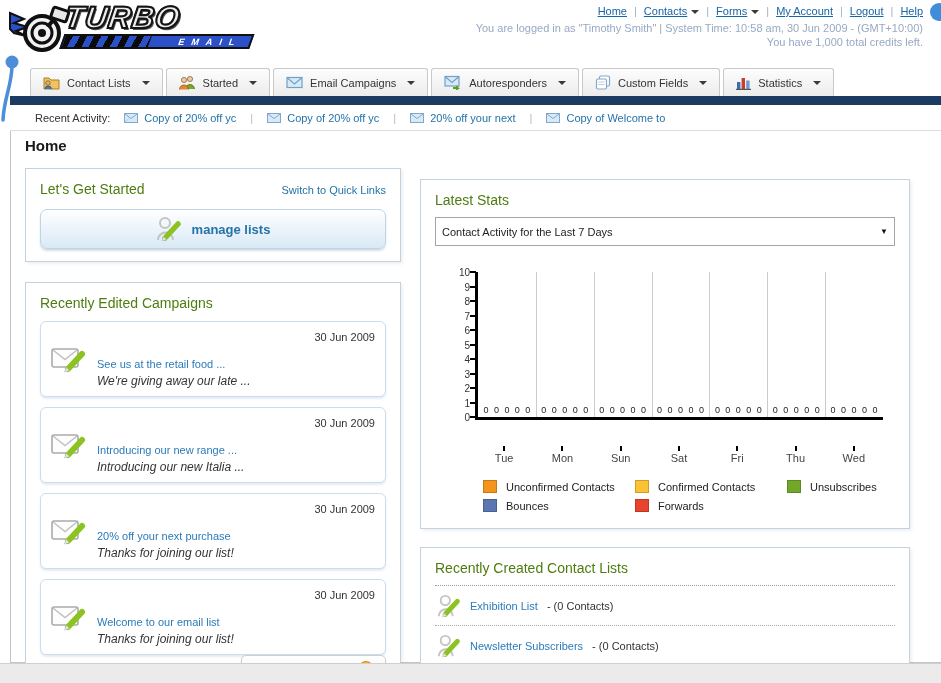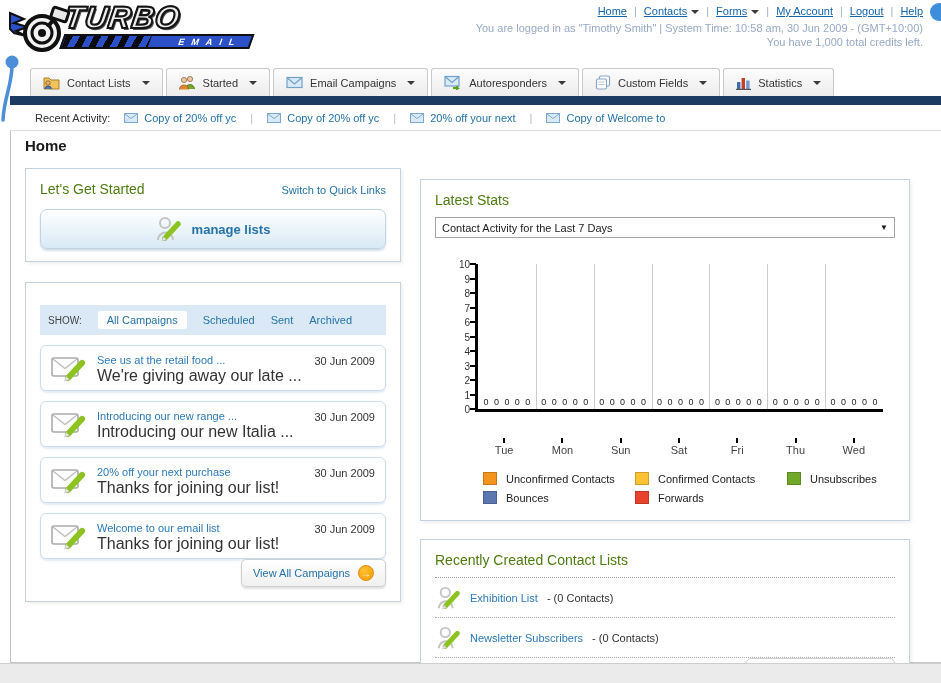--- a/index.html
+++ b/index.html
@@ -70,32 +70,32 @@
 
   
   .campaigns-panel { margin-top:20px; padding-bottom:14px; }
   .show-bar { background:#DBE9F7; margin-top:10px; padding:6px 8px; display:flex; align-items:center; gap:16px; font-size:11px; }
   .show-label { color:#444; font-size:10px; }
   .filter { color:#2573A7; cursor:pointer; text-decoration:none; }
   .filter.active { background:#FFF; border-radius:3px; padding:3px 9px; }
   .camp-card { display:flex; align-items:center; gap:10px; border:1px solid #CADDEE; border-radius:6px;
     padding:7px 10px; margin-top:10px; box-shadow:0 2px 2px rgba(180,200,220,.35); cursor:pointer; background:#FFF; }
   .camp-texts { line-height:15px; }
-  .camp-title { font-size:11px; color:#2B7BB9; text-decoration:none; display:block; }
-  .camp-sub { font-size:16px; color:#333; }
+  .camp-title { font-size:11px; color:#2B7BB9; text-decoration:none; display:block;margin-top:28px; }
+  .camp-sub { font-size:12px; color:#333;font-style:italic; }
   .camp-date { margin-left:auto; font-size:11px; color:#333; align-self:flex-start; padding-top:2px; }
   .btn-row { text-align:right; margin-top:0; }
   .white-btn { display:inline-flex; align-items:center; gap:8px; border:1px solid #CFCFCF; border-radius:5px;
     background:linear-gradient(180deg,#FFFFFF,#F0F0F0); padding:5px 11px; font-size:11px; color:#2573A7;
     box-shadow:0 2px 2px rgba(0,0,0,.12); cursor:pointer; }
   .orange-circle { width:16px; height:16px; border-radius:50%; background:radial-gradient(circle at 35% 30%,#FFC133,#F59B00);
     border:1px solid #E08A00; color:#FFF; font-size:10px; font-weight:bold; line-height:15px; text-align:center; }
 
   
-  .dropdown { margin-top:9px; height:21px; border:1px solid #A5A5A5; background:#FFF; display:flex;
+  .dropdown { margin-top:9px; height:29px; border:1px solid #A5A5A5; background:#FFF; display:flex;
     align-items:center; padding:0 6px; font-size:11px; color:#222; cursor:pointer; }
   .dd-caret { margin-left:auto; font-size:8px; color:#111; }
 
   .chart { margin-top:26px; }
   .chart-plot { position:relative; margin-left:40px; margin-right:12px; height:148px;
     border-left:3px solid #000; border-bottom:3px solid #000; background:#FFF; }
   .y-tick-label { position:absolute; left:-30px; width:22px; text-align:right; font-size:10px; color:#333; }
   .y-tick { position:absolute; left:-8px; width:6px; height:2px; background:#000; }
   .gridline-v { position:absolute; top:0; bottom:0; width:1px; background:#CBCBCB; }
   .zeros-row { position:absolute; left:0; right:0; bottom:2px; display:flex; }
@@ -275,27 +275,21 @@
             <path d="M2,24 a7.5,7.5 0 0 1 15,0" fill="none" stroke="#C4C4C4" stroke-width="2"></path>
             <line x1="9" y1="22" x2="22" y2="8" stroke="#8CC320" stroke-width="5.5" stroke-linecap="round"></line>
             <polygon points="6,25 10.4,23.6 7.4,20.6" fill="#E6E6E6" stroke="#BBB" stroke-width="0.6"></polygon>
           </svg>
           <span>manage lists</span>
         </div>
       </div>
     </div>
 
     <div class="panel campaigns-panel">
-      <div class="show-bar">
-        <span class="show-label">SHOW:</span>
-        <span class="filter active">All Campaigns</span>
-        <span class="filter">Scheduled</span>
-        <span class="filter">Sent</span>
-        <span class="filter">Archived</span>
-      </div>
+      <div class="panel-title">Recently Edited Campaigns</div>
 
       <div class="camp-card">
         <svg width="36" height="28" viewBox="0 0 36 28">
           <rect x="1" y="4" width="26" height="18" rx="2" fill="#FDFDFD" stroke="#ABABAB" stroke-width="1.6"></rect>
           <polyline points="2,5 14,14.5 26,5" fill="none" stroke="#C0C0C0" stroke-width="1.4"></polyline>
           <line x1="17" y1="24" x2="31" y2="9" stroke="#8CC320" stroke-width="6" stroke-linecap="round"></line>
           <polygon points="13.5,27 18.4,25.6 15.2,22.3" fill="#E6E6E6" stroke="#BBB" stroke-width="0.6"></polygon>
         </svg>
         <div class="camp-texts">
           <span class="camp-title">See us at the retail food ...</span>

